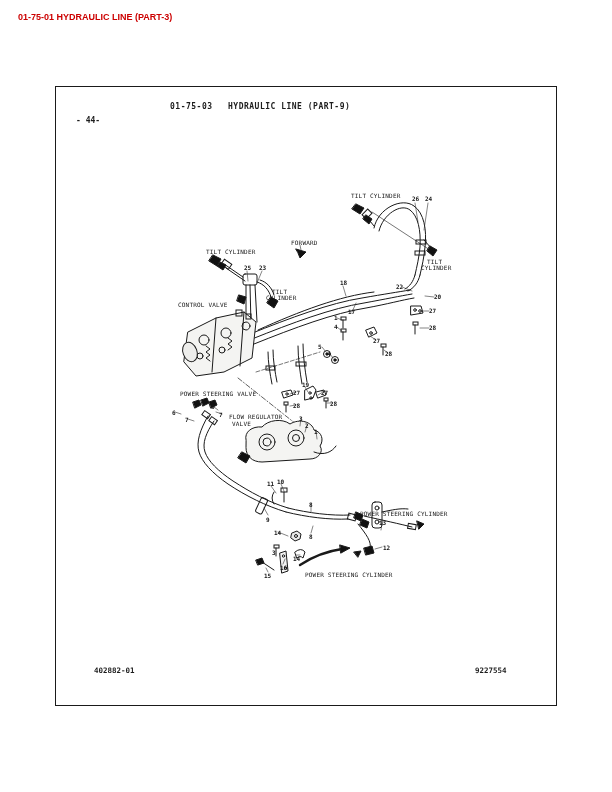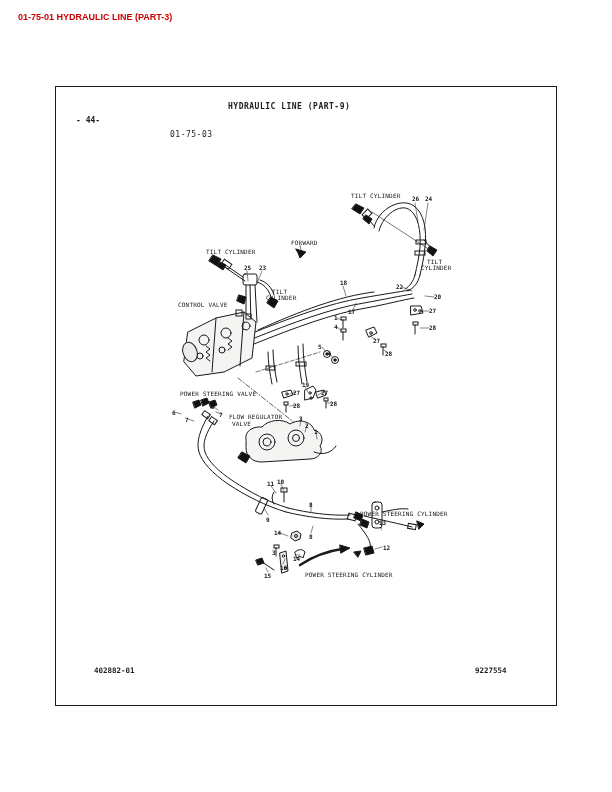--- a/index.html
+++ b/index.html
@@ -2,21 +2,21 @@
 <html><head>
 <meta charset="utf-8">
 <style>
   html,body{margin:0;padding:0;background:#fff;}
   .page{position:relative;width:612px;height:792px;background:#ffffff;overflow:hidden;
         font-family:"Liberation Sans",sans-serif;}
   .doc-title{position:absolute;left:18px;top:12px;font-size:9px;font-weight:bold;white-space:nowrap;}
   .breadcrumb{position:absolute;left:18px;top:37px;width:545px;font-size:9px;font-weight:bold;line-height:13px;}
   .sheet{position:absolute;left:55px;top:86px;width:500px;height:618px;border:1px solid #1a1a1a;background:#fff;}
   .scan{font-family:"DejaVu Sans Mono",monospace;color:#1c1c1c;}
-  .sheet-code{position:absolute;left:170px;top:102px;font-size:8px;font-weight:normal;letter-spacing:.5px;white-space:nowrap;margin-top:28px;}
+  .sheet-code{position:absolute;left:170px;top:102px;font-size:8px;font-weight:bold;letter-spacing:.5px;white-space:nowrap;}
   .sheet-title{position:absolute;left:228px;top:102px;font-size:8px;font-weight:bold;letter-spacing:.5px;white-space:nowrap;}
   .page-marker{position:absolute;left:76px;top:116px;font-size:8px;font-weight:bold;white-space:nowrap;}
   .footer-left{position:absolute;left:94px;top:666px;font-size:7.5px;font-weight:bold;white-space:nowrap;}
   .footer-right{position:absolute;left:475px;top:666px;font-size:7.5px;font-weight:bold;white-space:nowrap;}
   svg.diagram{position:absolute;left:0;top:0;width:612px;height:792px;}
   .annotations{position:absolute;left:0;top:0;width:612px;height:792px;pointer-events:none;}
   .annotations span{position:absolute;font-family:"DejaVu Sans Mono",monospace;color:#161616;white-space:nowrap;}
   .annotations span.lbl{font-size:6px;letter-spacing:.2px;}
   .annotations span.num{font-size:6px;font-weight:bold;}
 </style>

